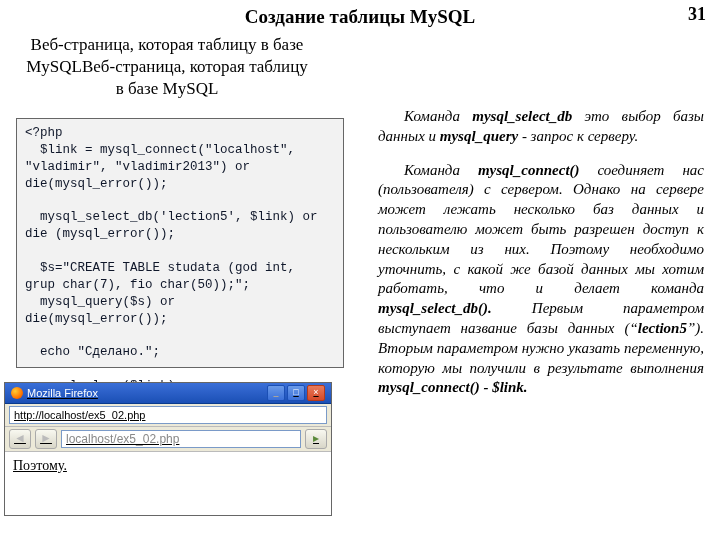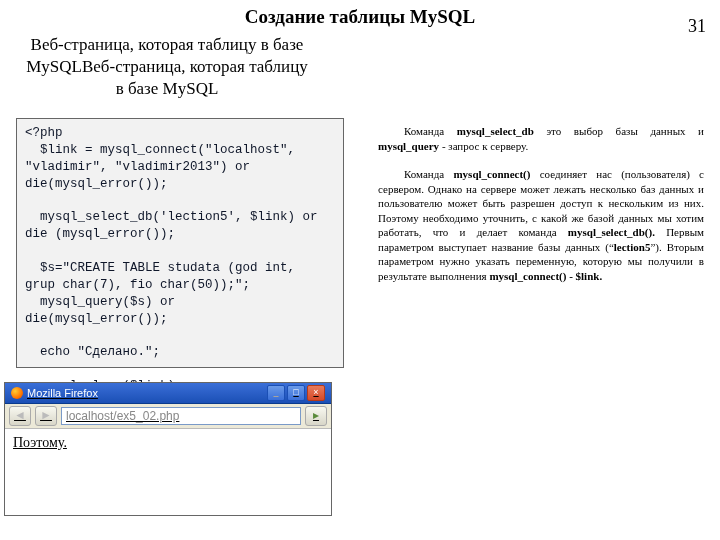--- a/index.html
+++ b/index.html
@@ -8,23 +8,24 @@
     width: 720px;
     height: 540px;
     font-family: "Times New Roman", serif;
     background: #fff;
     color: #000;
     position: relative;
     overflow: hidden;
   }
   .page-num {
     position: absolute;
-    top: 16px;
+    top: 4px;
     right: 14px;
     font-size: 18px;
+    font-weight: bold;
   }
   .title {
     text-align: center;
     font-weight: bold;
     font-size: 19px;
     margin-top: 6px;
   }
   .subtitle {
     position: absolute;
     top: 34px;
@@ -166,26 +167,27 @@
     font-size: 12px;
   }
   .browser-body {
     padding: 6px 8px;
     font-family: "Times New Roman", serif;
     font-size: 14px;
     color: #000;
   }
   .right-col {
     position: absolute;
-    top: 124px;
+    top: 107px;
     left: 378px;
     width: 326px;
-    font-size: 11px;
+    font-size: 15px;
     line-height: 1.32;
     text-align: justify;
+    font-style: italic;
   }
   .right-col p { margin: 0; }
   .right-col .para1 { text-indent: 26px; margin-bottom: 14px; }
   .right-col .para2 { text-indent: 26px; }
   .b { font-weight: bold; }
 </style>
 </head>
 <body>
 
 <div class="page-num">31</div>
@@ -213,20 +215,23 @@
 <div class="browser-box">
   <div class="browser-title">
     <div class="ff-icon"></div>
     <span>Mozilla Firefox</span>
     <div class="win-btns">
       <div class="win-btn">_</div>
       <div class="win-btn">□</div>
       <div class="win-btn close">×</div>
     </div>
   </div>
+  <div class="browser-url">
+    <div class="url-field">http://localhost/ex5_02.php</div>
+  </div>
   <div class="toolbar2">
     <div class="nav-btn dis">◄</div>
     <div class="nav-btn dis">►</div>
     <div class="small-url">localhost/ex5_02.php</div>
     <div class="nav-btn">▸</div>
   </div>
   <div class="browser-body">Поэтому.</div>
 </div>
 
 <div class="right-col">

